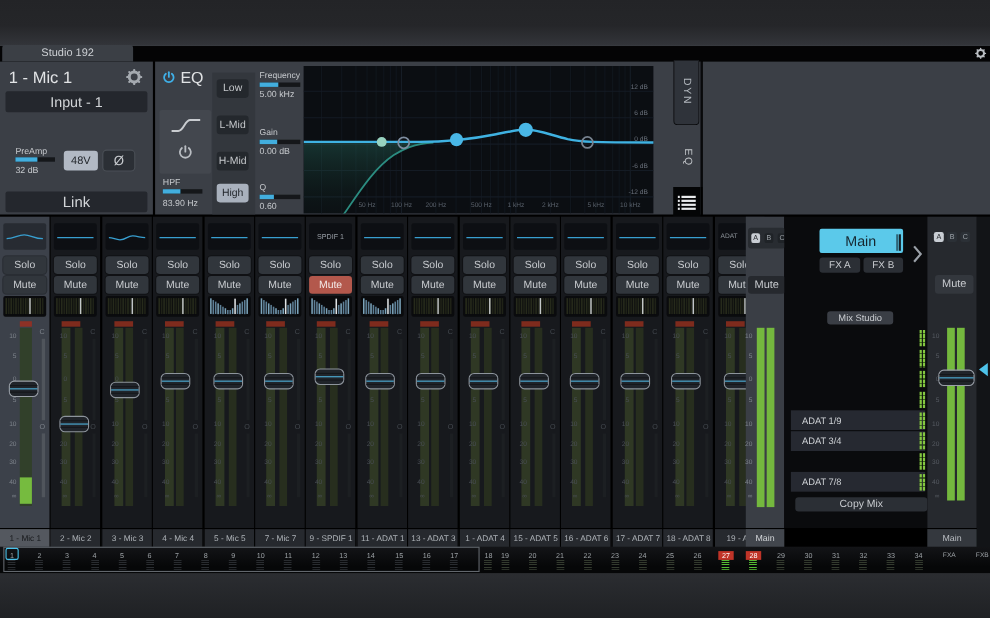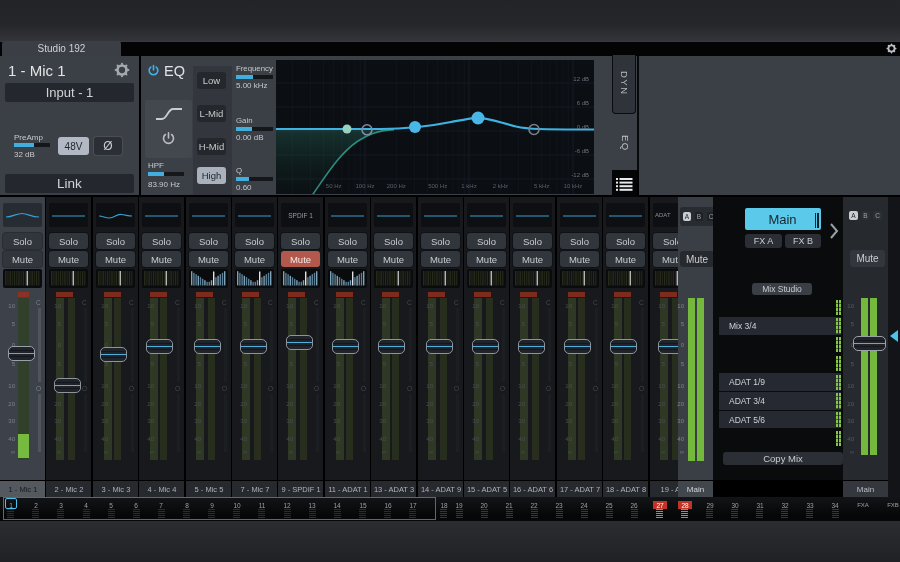--- a/index.html
+++ b/index.html
@@ -638,21 +638,21 @@
     <div class="abs" style="left:421px;top:448px;width:12px;text-align:right;font-size:6px;color:#494e55;line-height:8px;">∞</div>
     <div class="abs" style="left:454px;top:299px;font-size:6.5px;color:#43484e;">C</div>
     <div class="abs" style="left:454px;top:385px;font-size:6.5px;color:#43484e;">O</div>
     <div class="abs" style="left:456px;top:308px;width:3px;height:74px;background:#1c1f22;"></div>
     <div class="abs" style="left:456px;top:394px;width:3px;height:58px;background:#1c1f22;"></div>
     <div class="abs" style="left:426px;top:339px;width:25px;height:13px;background:#20242a;border:1.5px solid #8d949c;border-radius:5px;">
       <div style="position:absolute;left:0;right:0;top:3px;height:1px;background:#14171b;"></div>
       <div style="position:absolute;left:0;right:0;top:5.5px;height:1.5px;background:#4fb2dc;"></div>
       <div style="position:absolute;left:0;right:0;top:8.5px;height:1px;background:#14171b;"></div>
     </div>
-    <div class="abs" style="left:418px;top:481px;width:46px;height:17px;background:#26292e;display:flex;align-items:center;justify-content:center;font-size:7.5px;color:#aeb3b8;box-shadow:inset -1px 0 0 #000;">14 - ADAT 9</div>
+    <div class="abs" style="left:418px;top:481px;width:46px;height:17px;background:#26292e;display:flex;align-items:center;justify-content:center;font-size:7.5px;color:#aeb3b8;box-shadow:inset -1px 0 0 #000;">1 - ADAT 4</div>
     <div class="abs" style="left:464px;top:197px;width:45px;height:283px;background:#17191d;"></div>
     <div class="abs" style="left:467px;top:203px;width:39px;height:24px;background:#0d0f13;border-radius:2px;"></div>
     <svg class="abs" style="left:467px;top:203px" width="39" height="24" viewBox="0 0 39 24">
       <path d="M3 13 L36 13" stroke="#389fd0" stroke-width="1.2" fill="none"></path>
     </svg>
     <div class="btn" style="left:467px;top:233px;width:39px;height:16px;font-size:9.5px;box-shadow:0 0 0 1px rgba(0,0,0,0.3);">Solo</div>
     <div class="btn" style="left:467px;top:251px;width:39px;height:16px;font-size:9.5px;box-shadow:0 0 0 1px rgba(0,0,0,0.3);">Mute</div>
     <div class="abs" style="left:467px;top:269px;width:39px;height:19px;background:#0a0b0d;border-radius:2px;"></div>
     <svg class="abs" style="left:467px;top:269px" width="39" height="19" viewBox="0 0 39 19">
       <rect x="2.0" y="2" width="1.5" height="14.5" fill="#262a1b"></rect>
@@ -912,36 +912,35 @@
 <div class="abs" style="left:814.5px;top:213px;width:1.7px;height:15px;background:#14222a;"></div>
 <div class="abs" style="left:817.2px;top:213px;width:1.7px;height:15px;background:#14222a;"></div>
 <div class="btn" style="left:745px;top:234px;width:37px;height:14px;font-size:9px;background:#2b2f35;">FX A</div>
 <div class="btn" style="left:785px;top:234px;width:36px;height:14px;font-size:9px;background:#2b2f35;">FX B</div>
 <svg class="abs" style="left:828px;top:221px" width="12" height="20" viewBox="0 0 12 20">
       <path d="M3 3 L9 10 L3 17" stroke="#9aa0a7" stroke-width="2" fill="none"></path>
     </svg>
 <div class="btn" style="left:752px;top:283px;width:60px;height:12px;font-size:8.5px;background:#3a3e45;">Mix Studio</div>
     <div class="abs" style="left:836px;top:299.7px;width:2px;height:15.4px;background:repeating-linear-gradient(180deg,#84c741 0px,#84c741 3px,#3f6b1c 3px,#3f6b1c 4px);"></div>
     <div class="abs" style="left:839px;top:299.7px;width:2px;height:15.4px;background:repeating-linear-gradient(180deg,#84c741 0px,#84c741 3px,#3f6b1c 3px,#3f6b1c 4px);"></div>
-    <div class="abs" style="left:719px;top:317.2px;width:122px;height:17.7px;background:#262931;display:flex;align-items:center;color:#ced1d5;font-size:8.5px;padding-left:10px;box-sizing:border-box;">Mix 3/4</div>
     <div class="abs" style="left:836px;top:318.4px;width:2px;height:15.4px;background:repeating-linear-gradient(180deg,#84c741 0px,#84c741 3px,#3f6b1c 3px,#3f6b1c 4px);"></div>
     <div class="abs" style="left:839px;top:318.4px;width:2px;height:15.4px;background:repeating-linear-gradient(180deg,#84c741 0px,#84c741 3px,#3f6b1c 3px,#3f6b1c 4px);"></div>
     <div class="abs" style="left:836px;top:337.1px;width:2px;height:15.4px;background:repeating-linear-gradient(180deg,#84c741 0px,#84c741 3px,#3f6b1c 3px,#3f6b1c 4px);"></div>
     <div class="abs" style="left:839px;top:337.1px;width:2px;height:15.4px;background:repeating-linear-gradient(180deg,#84c741 0px,#84c741 3px,#3f6b1c 3px,#3f6b1c 4px);"></div>
     <div class="abs" style="left:836px;top:355.8px;width:2px;height:15.4px;background:repeating-linear-gradient(180deg,#84c741 0px,#84c741 3px,#3f6b1c 3px,#3f6b1c 4px);"></div>
     <div class="abs" style="left:839px;top:355.8px;width:2px;height:15.4px;background:repeating-linear-gradient(180deg,#84c741 0px,#84c741 3px,#3f6b1c 3px,#3f6b1c 4px);"></div>
     <div class="abs" style="left:719px;top:373.3px;width:122px;height:17.7px;background:#262931;display:flex;align-items:center;color:#ced1d5;font-size:8.5px;padding-left:10px;box-sizing:border-box;">ADAT 1/9</div>
     <div class="abs" style="left:836px;top:374.5px;width:2px;height:15.4px;background:repeating-linear-gradient(180deg,#84c741 0px,#84c741 3px,#3f6b1c 3px,#3f6b1c 4px);"></div>
     <div class="abs" style="left:839px;top:374.5px;width:2px;height:15.4px;background:repeating-linear-gradient(180deg,#84c741 0px,#84c741 3px,#3f6b1c 3px,#3f6b1c 4px);"></div>
     <div class="abs" style="left:719px;top:392.0px;width:122px;height:17.7px;background:#262931;display:flex;align-items:center;color:#ced1d5;font-size:8.5px;padding-left:10px;box-sizing:border-box;">ADAT 3/4</div>
     <div class="abs" style="left:836px;top:393.2px;width:2px;height:15.4px;background:repeating-linear-gradient(180deg,#84c741 0px,#84c741 3px,#3f6b1c 3px,#3f6b1c 4px);"></div>
     <div class="abs" style="left:839px;top:393.2px;width:2px;height:15.4px;background:repeating-linear-gradient(180deg,#84c741 0px,#84c741 3px,#3f6b1c 3px,#3f6b1c 4px);"></div>
-    <div class="abs" style="left:719px;top:410.7px;width:122px;height:17.7px;background:#262931;display:flex;align-items:center;color:#ced1d5;font-size:8.5px;padding-left:10px;box-sizing:border-box;">ADAT 5/6</div>
     <div class="abs" style="left:836px;top:411.9px;width:2px;height:15.4px;background:repeating-linear-gradient(180deg,#84c741 0px,#84c741 3px,#3f6b1c 3px,#3f6b1c 4px);"></div>
     <div class="abs" style="left:839px;top:411.9px;width:2px;height:15.4px;background:repeating-linear-gradient(180deg,#84c741 0px,#84c741 3px,#3f6b1c 3px,#3f6b1c 4px);"></div>
+    <div class="abs" style="left:719px;top:429.4px;width:122px;height:17.7px;background:#262931;display:flex;align-items:center;color:#ced1d5;font-size:8.5px;padding-left:10px;box-sizing:border-box;">ADAT 7/8</div>
     <div class="abs" style="left:836px;top:430.6px;width:2px;height:15.4px;background:repeating-linear-gradient(180deg,#84c741 0px,#84c741 3px,#3f6b1c 3px,#3f6b1c 4px);"></div>
     <div class="abs" style="left:839px;top:430.6px;width:2px;height:15.4px;background:repeating-linear-gradient(180deg,#84c741 0px,#84c741 3px,#3f6b1c 3px,#3f6b1c 4px);"></div>
 <div class="btn" style="left:723px;top:452px;width:120px;height:13px;font-size:9.5px;background:#2b2f35;">Copy Mix</div>
 <div class="abs" style="left:843px;top:197px;width:45px;height:283px;background:#26292e;"></div>
 <div class="btn" style="left:849px;top:211px;width:9px;height:9px;background:#c9ced4;color:#1b1e22;font-size:6.5px;border-radius:2px;">A</div>
 <div class="btn" style="left:861px;top:211px;width:9px;height:9px;background:#2b3036;color:#9aa0a6;font-size:6.5px;border-radius:2px;">B</div>
 <div class="btn" style="left:873px;top:211px;width:9px;height:9px;background:#2b3036;color:#9aa0a6;font-size:6.5px;border-radius:2px;">C</div>
 <div class="btn" style="left:850px;top:250px;width:35px;height:17px;font-size:10px;background:#33373d;">Mute</div>
 <div class="abs" style="left:842px;top:302px;width:12px;text-align:right;font-size:6px;color:#565b62;line-height:8px;">10</div>
     <div class="abs" style="left:842px;top:320px;width:12px;text-align:right;font-size:6px;color:#565b62;line-height:8px;">5</div>

